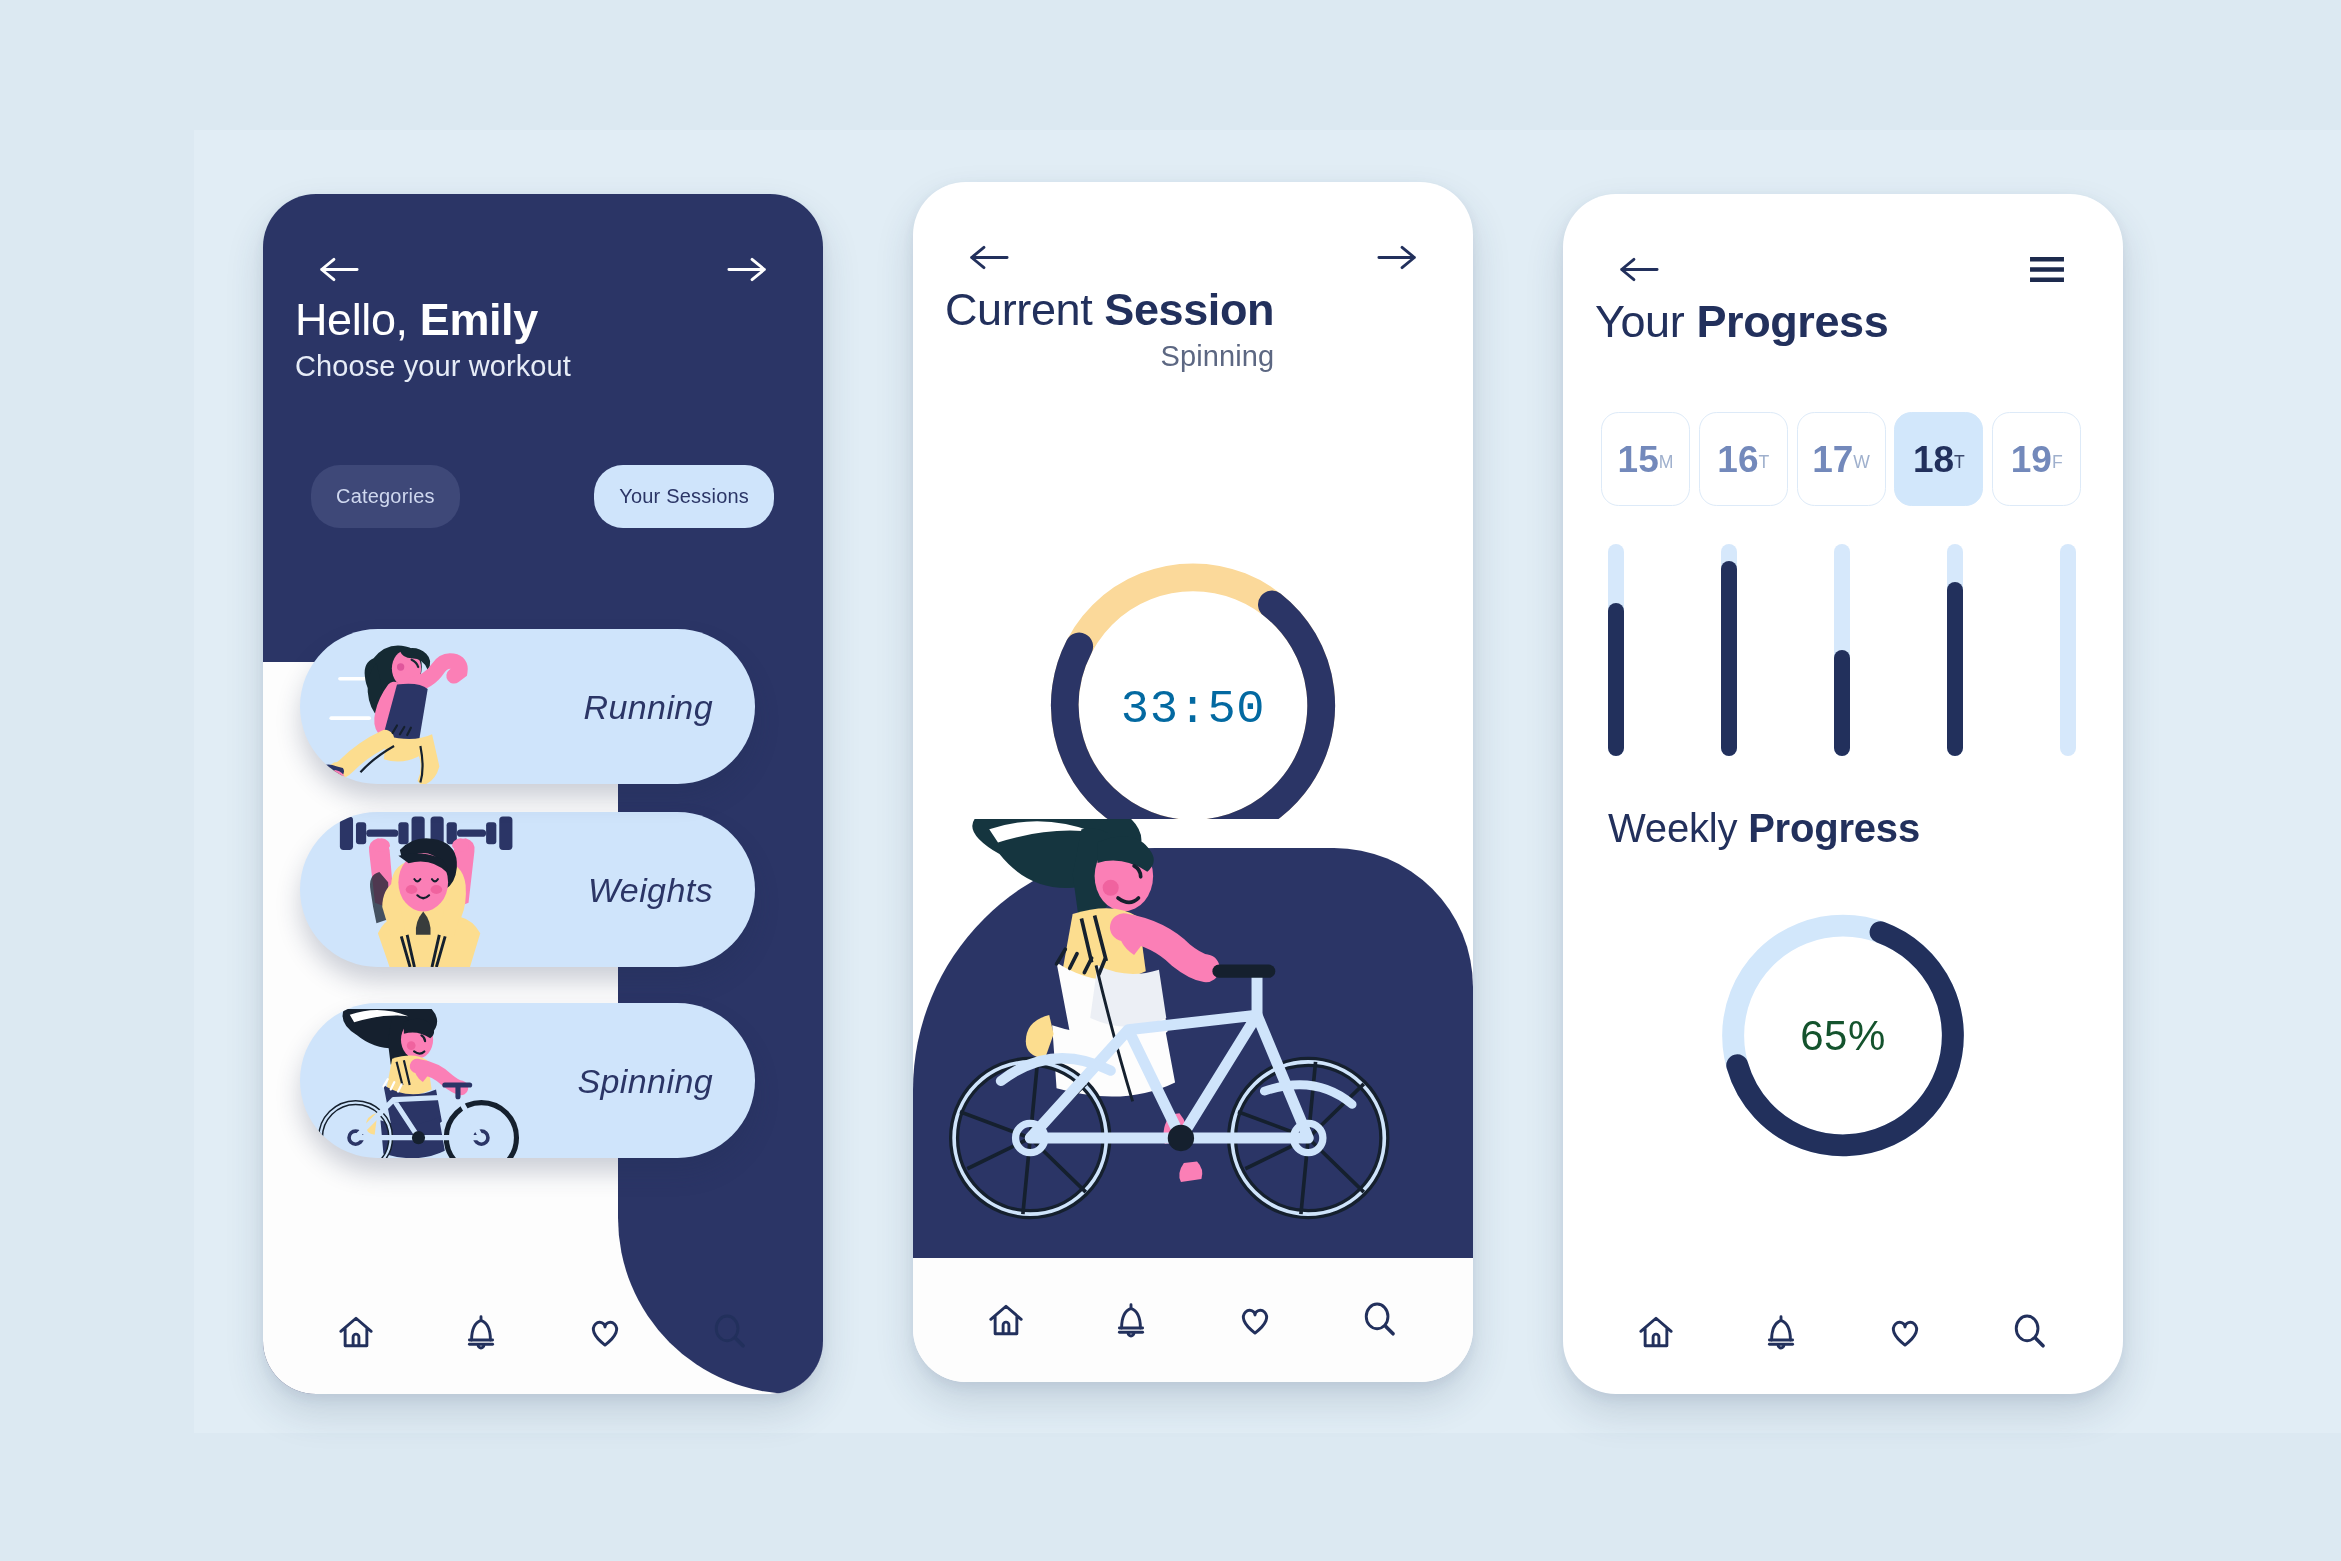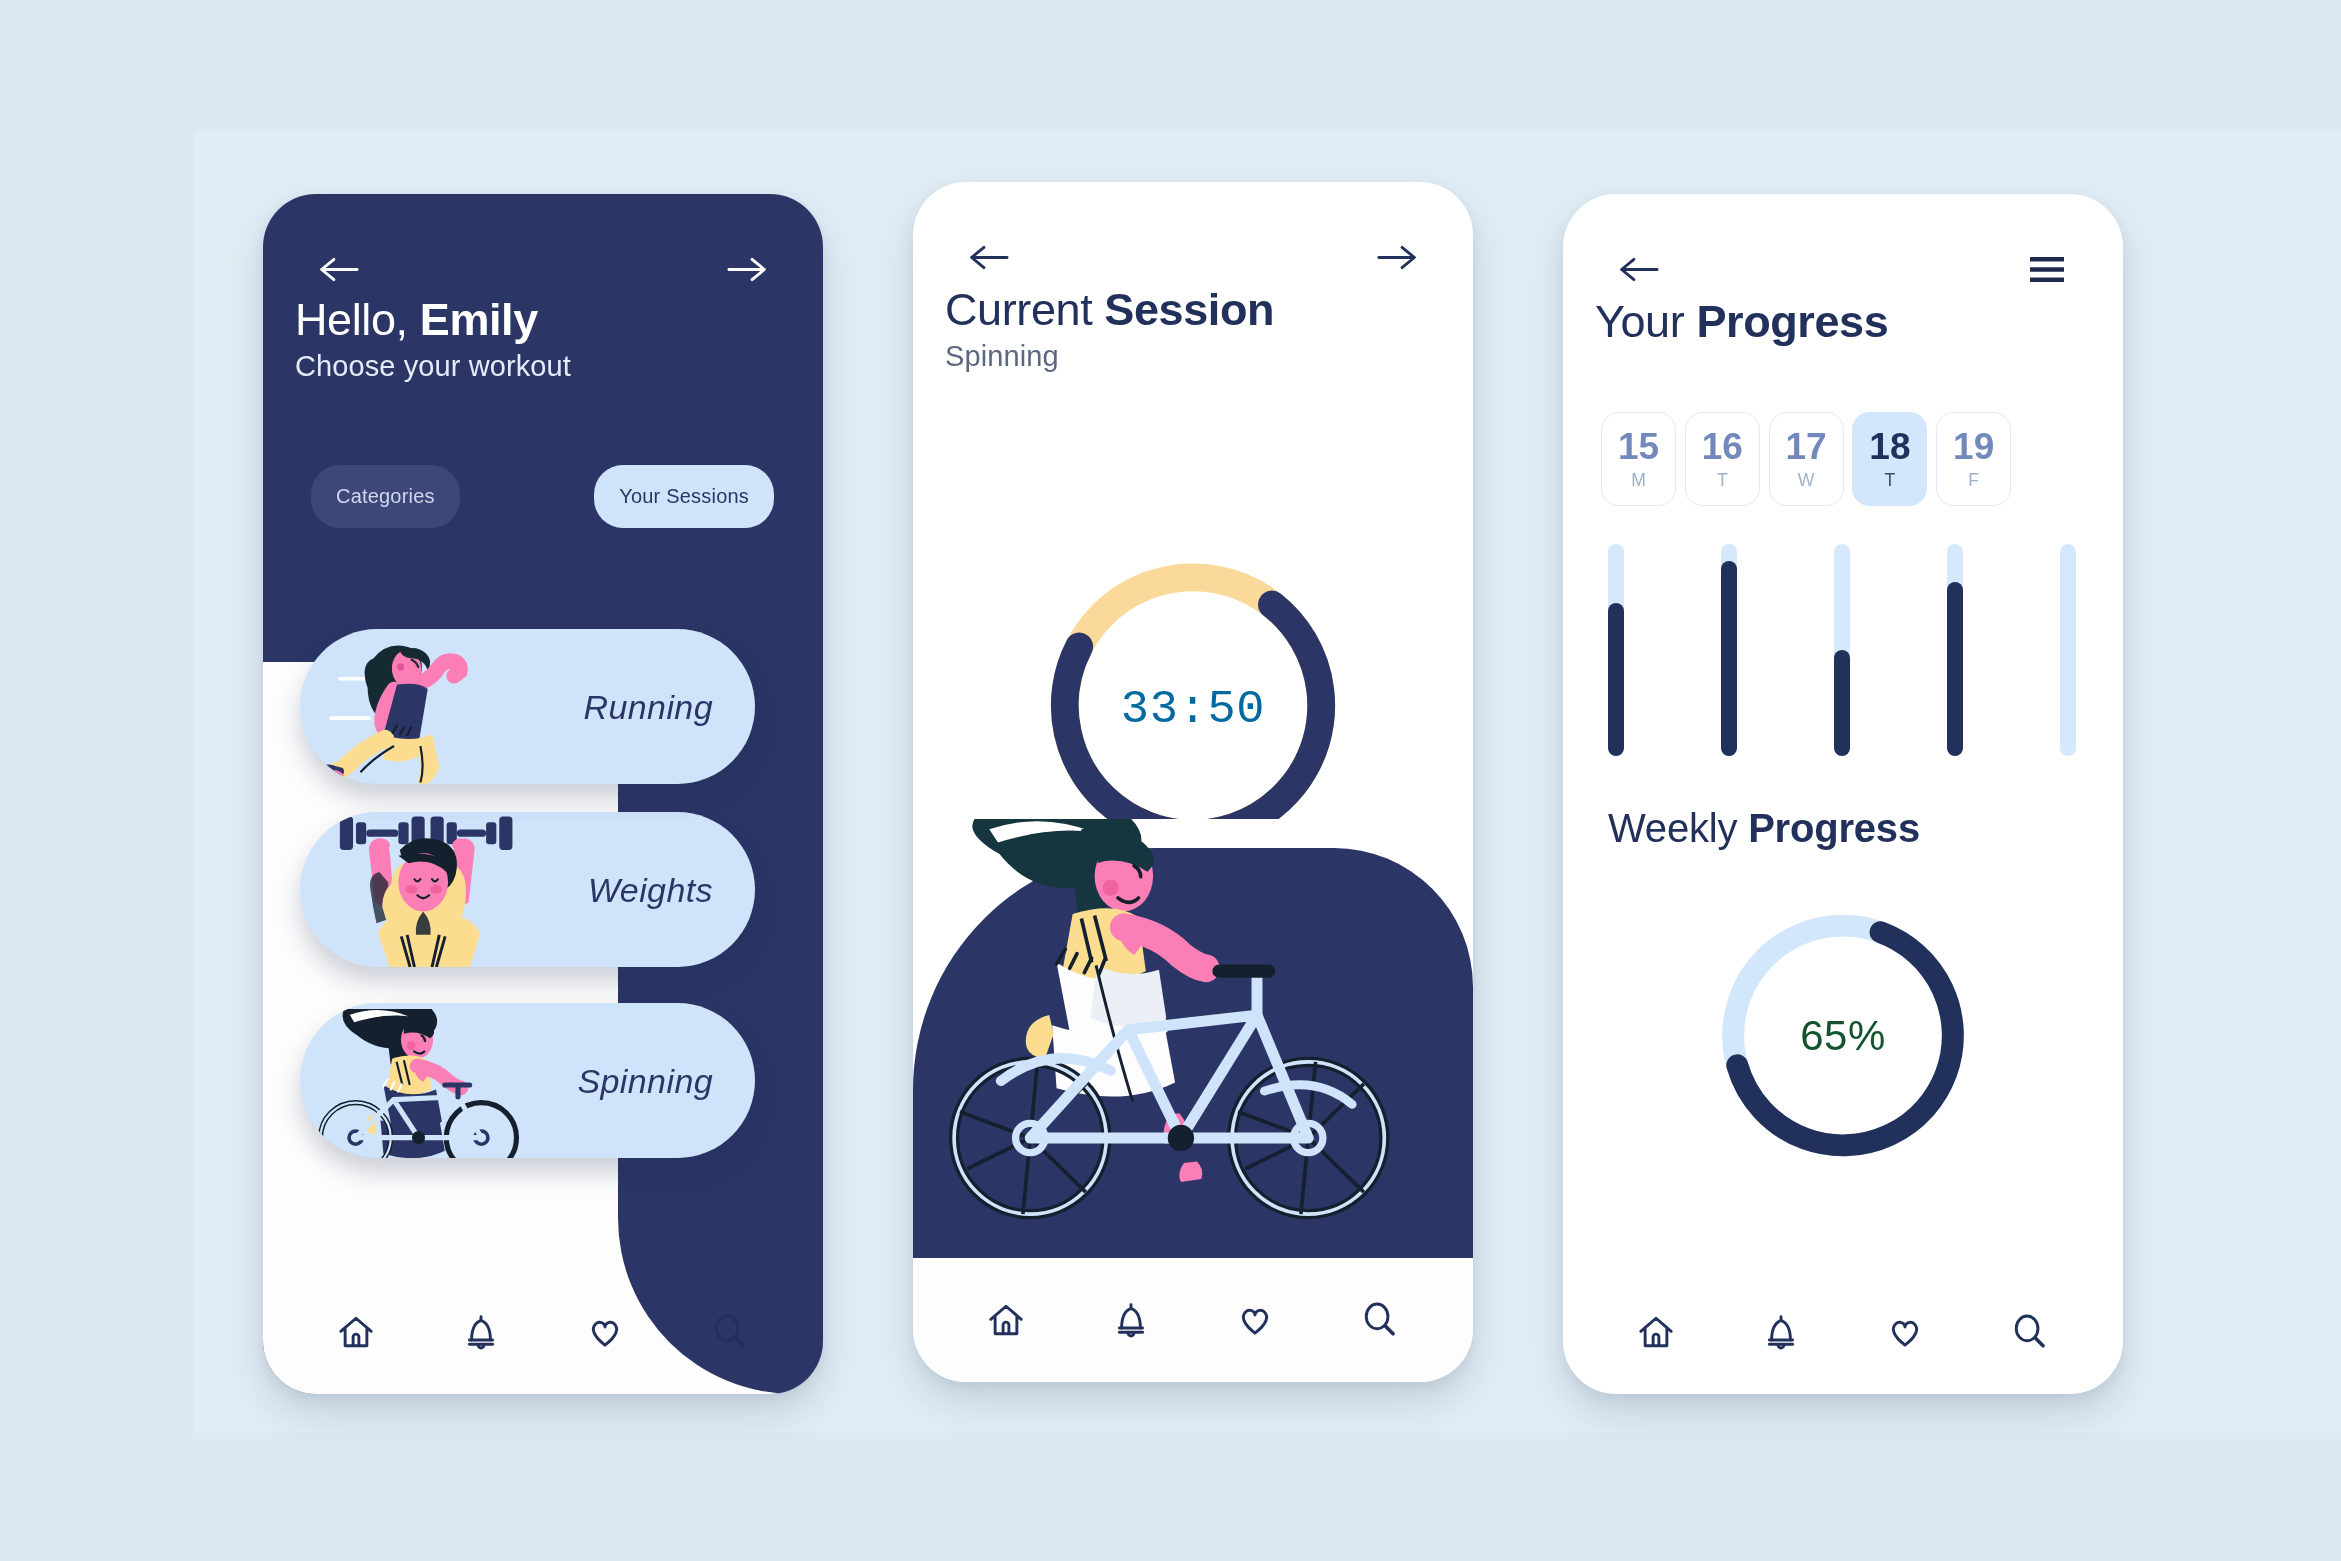--- a/index.html
+++ b/index.html
@@ -36,21 +36,21 @@
   }
   .icon-btn{width:56px;height:56px;display:flex;align-items:center;justify-content:center;cursor:pointer;}
   .icon-btn svg{display:block;}
 
   .title-block{position:absolute;left:32px;}
   .h1{
     font-size:45px;line-height:1.06;letter-spacing:-0.4px;
     font-weight:400;margin:0;white-space:nowrap;
   }
   .h1 b{font-weight:700;}
-  .sub{font-size:29px;font-weight:300;margin:5.9px 0 0;letter-spacing:0.1px;}
+  .sub{font-size:29px;font-weight:300;margin:5.9px 0 0;letter-spacing:0.1px;text-align:right;}
 
   
   #phone1 .h1{color:#ffffff;}
   #phone1 .sub{color:#e6ecf7;}
   #p1-title{top:102px;}
 
   .pillrow{position:absolute;left:48px;top:271px;width:463px;display:flex;justify-content:space-between;}
   .pill{
     border-radius:29px;padding:20px 25px;font-size:20px;font-weight:400;
     letter-spacing:0.2px;cursor:pointer;white-space:nowrap;
@@ -133,22 +133,22 @@
     position:absolute;left:0;bottom:0;width:560px;height:410px;
     background:#2b3566;border-top-left-radius:242px;border-top-right-radius:139px;
   }
 
   
   #phone3 .h1{color:#22305c;}
   #p3-title{top:104px;}
 
   .datestrip{position:absolute;left:38px;top:218px;width:483px;display:flex;gap:8.8px;}
   .datechip{
-    width:75px;height:94px;border-radius:17.6px;border:1.5px solid #ddeaf8;
-    background:#fff;display:flex;flex-direction:column;align-items:center;justify-content:center;
+    width:89px;height:94px;border-radius:17.6px;border:1.5px solid #ddeaf8;
+    background:#fff;display:flex;flex-direction:row;align-items:center;justify-content:center;
     cursor:pointer;box-sizing:border-box;
   }
   .datechip .dnum{font-size:37px;font-weight:700;color:#7389bb;line-height:1;}
   .datechip .ddow{font-size:17.6px;color:#9fb0cd;margin-top:7.3px;line-height:1;}
   .datechip.active{background:#d2e7fb;border-color:#d2e7fb;}
   .datechip.active .dnum{color:#22305c;}
   .datechip.active .ddow{color:#3d4a6e;}
 
   .barchart{position:absolute;left:45px;top:350px;width:468px;height:212px;display:flex;justify-content:space-between;}
   .barslot{width:16px;height:100%;position:relative;}

